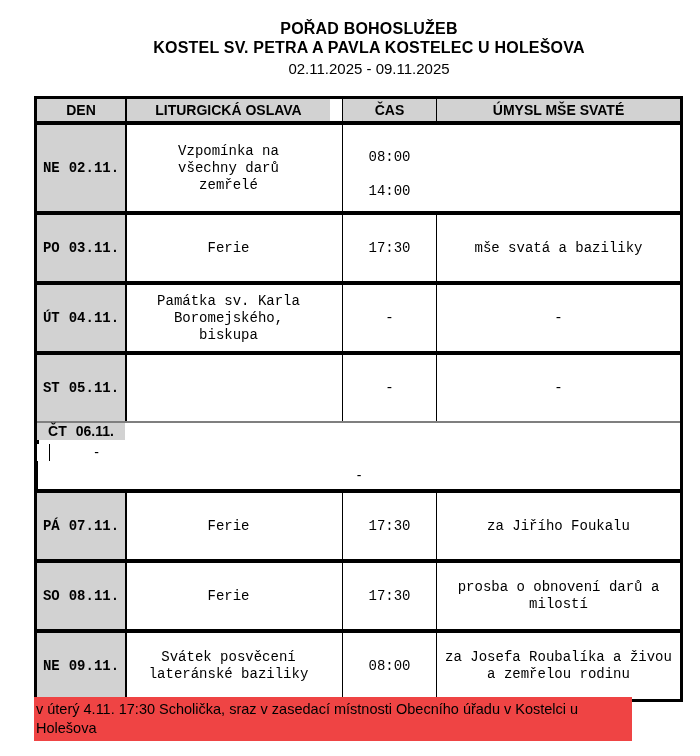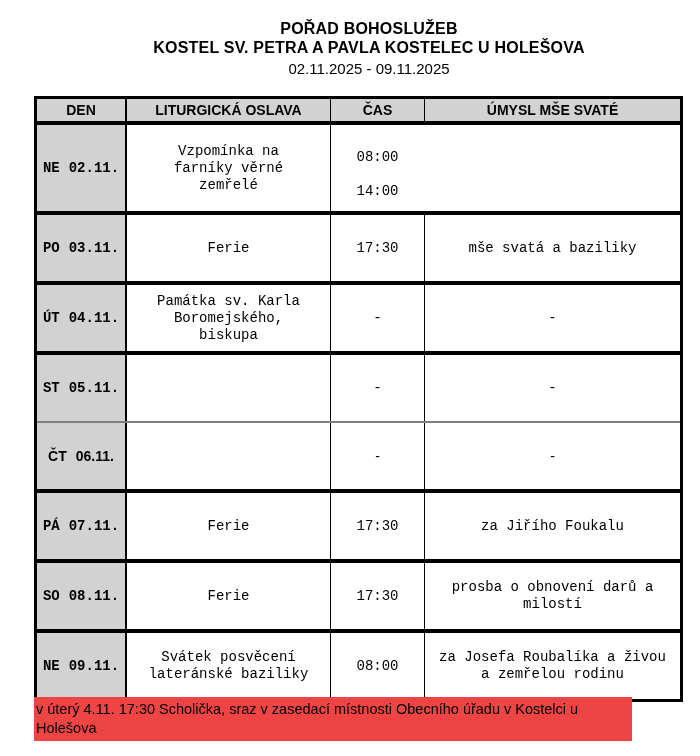--- a/index.html
+++ b/index.html
@@ -20,35 +20,35 @@
   .date-line  { font-size: 15px; font-weight: normal; line-height: 18px; margin-top: 3px; }
 
   .tbl {
     position: absolute; left: 34px; top: 96px;
     width: 643px;
     border: 3px solid #000;
     background: #fff;
   }
   .row { display: flex; }
   .row.bt  { border-top: 4px solid #000000; font-family: Liberation Mono, monospace; }
-  .row.btg { border-top: 2px solid #7f7f7f; }
+  .row.btg { border-top: 2px solid #7f7f7f; flex-direction: column; }
 
   .cell {
     box-sizing: border-box;
     display: flex; align-items: center; justify-content: center;
     flex-direction: row;
     text-align: center;
     font-size: 14px; line-height: 17px;
   }
   .c-day {
     width: 88px; background: #d2d2d2;
     font-weight: bold; gap: 9px;
   }
   .c-osl { width: 205px; border-left: 2px solid #000; padding: 2px 20px; }
-  .c-cas { width: 94px;  border-left: 1px solid #000; }
+  .c-cas { width: 94px;  border-left: 1px solid #000; margin-left: 12px; }
   .c-umy { flex: 1;      border-left: 1px solid #000; padding: 2px 8px; }
 
   .hdr { height: 22px; }
   .hdr .cell { background: #d2d2d2; font-weight: bold; padding-top: 0; padding-bottom: 0; }
 
   .h-r0 { height: 86px; }
   .h-rn { height: 66px; }
 
   .two { flex-direction: column; justify-content: center; gap: 17px; padding-top: 12px; }
   .two > div { white-space: nowrap; }
@@ -80,21 +80,21 @@
     <div class="cell c-osl">LITURGICKÁ OSLAVA</div>
     <div class="cell c-cas">ČAS</div>
     <div class="cell c-umy">ÚMYSL MŠE SVATÉ</div>
   </div>
 
   <div class="row bt h-r0">
     <div class="cell c-day">
       <span>NE</span>
       <span>02.11.</span>
     </div>
-    <div class="cell c-osl">Vzpomínka na farníky věrné zemřelé</div>
+    <div class="cell c-osl">Vzpomínka na všechny darů zemřelé</div>
     <div class="cell c-cas two">
       <div>08:00</div>
       <div>14:00</div>
     </div>
   </div>
 
   <div class="row bt h-rn">
     <div class="cell c-day">
       <span>PO</span>
       <span>03.11.</span>

